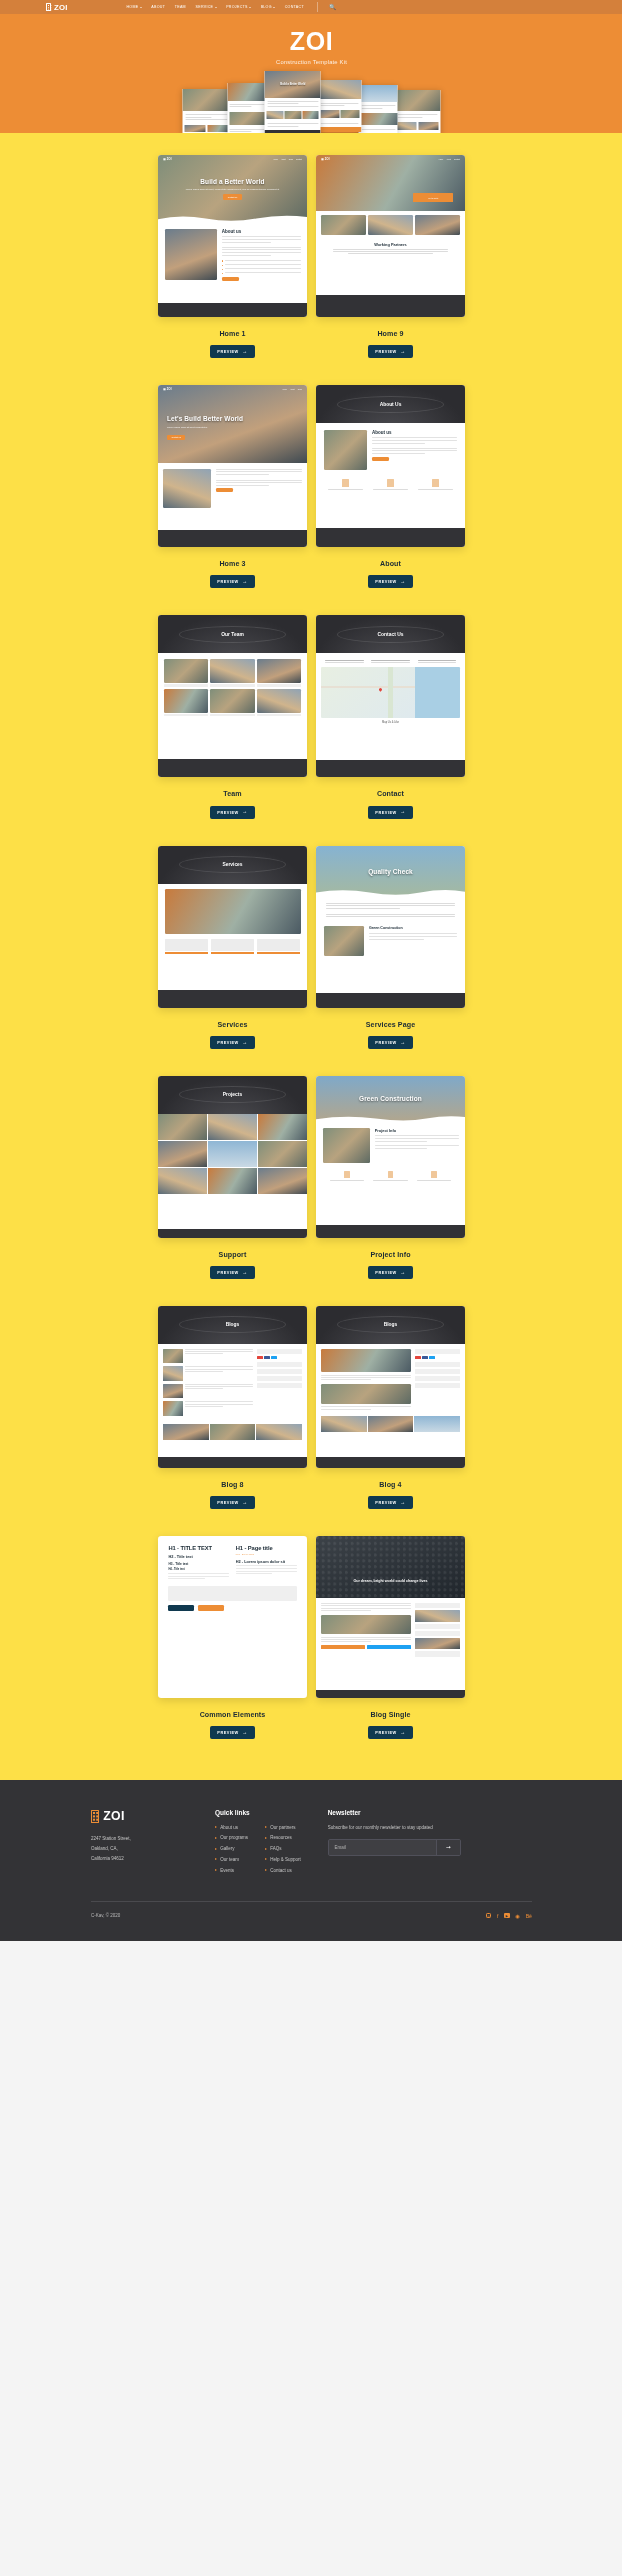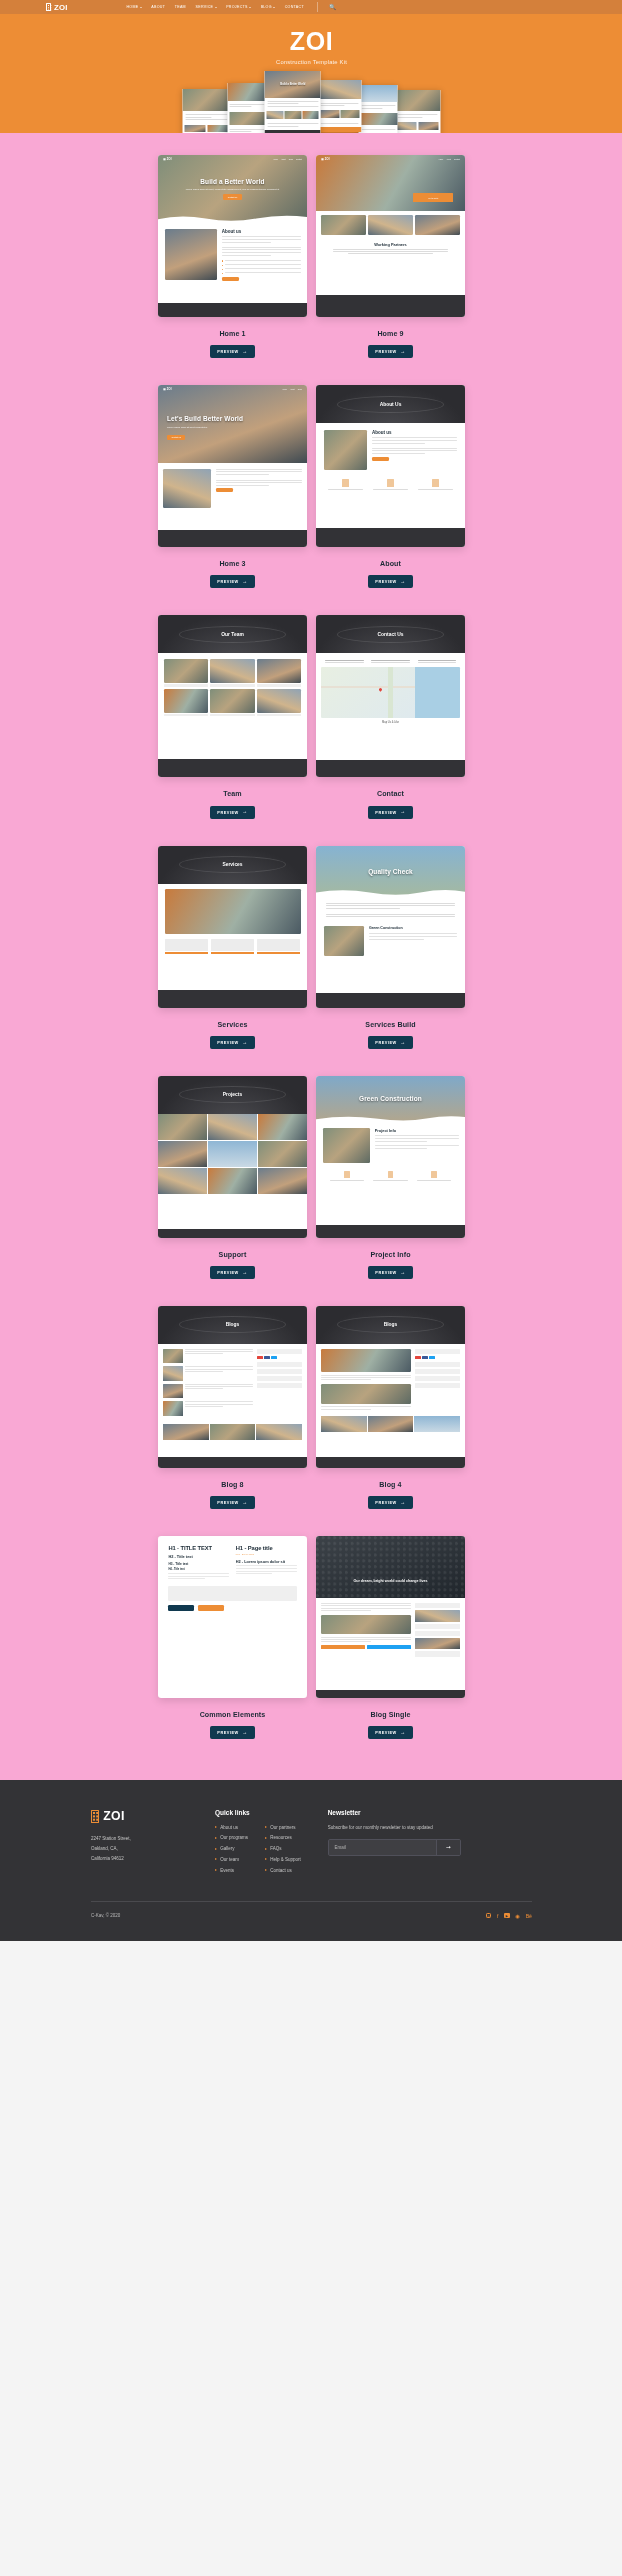--- a/index.html
+++ b/index.html
@@ -143,21 +143,21 @@
   .mock-line { height:1px; background:#dcdcdc; margin:1.3px 2.6px; border-radius:0.6px; }
   .mock-line.sh { width:55%; }
   .mock-line.dk { background:#b9b9b9; }
   .mock-pad { padding:1.9px 0; }
   .mock-row { display:flex; gap:1.3px; padding:1.3px 1.9px; }
   .mock-cell { flex:1; height:7.8px; border-radius:0.6px; }
 
   
   .grid {
     padding: 22px 0 14.3px;
-    background: #f9a8d4;
+    background: #fde047;
   }
   .row {
     display: flex;
     justify-content: center;
     gap: 9px;
     margin-bottom: 0;
   }
   .card-col {
     width: 149px;
     display: flex;
@@ -852,21 +852,21 @@
           <div class="t-img-box s-photo1" style="width:40px;height:30px"></div>
           <div class="t-txt">
             <h4 style="font-size:3.6px;line-height:1.3">Green Construction</h4>
             <div class="l"></div>
               <div class="l"></div>
               <div class="l s"></div>
           </div>
         </div>
         <div class="t-sec-dark" style="position:absolute;bottom:0;left:0;right:0;height:14.3px"></div>
       </div>
-      <div class="card-label">Services Build</div>
+      <div class="card-label">Services Page</div>
       <button class="preview-btn">
           <span>PREVIEW</span>
           <span class="arr">→</span>
         </button>
     </div>
   </div>
 
   <div class="row">
     <div class="card-col">
       <div class="thumb">

